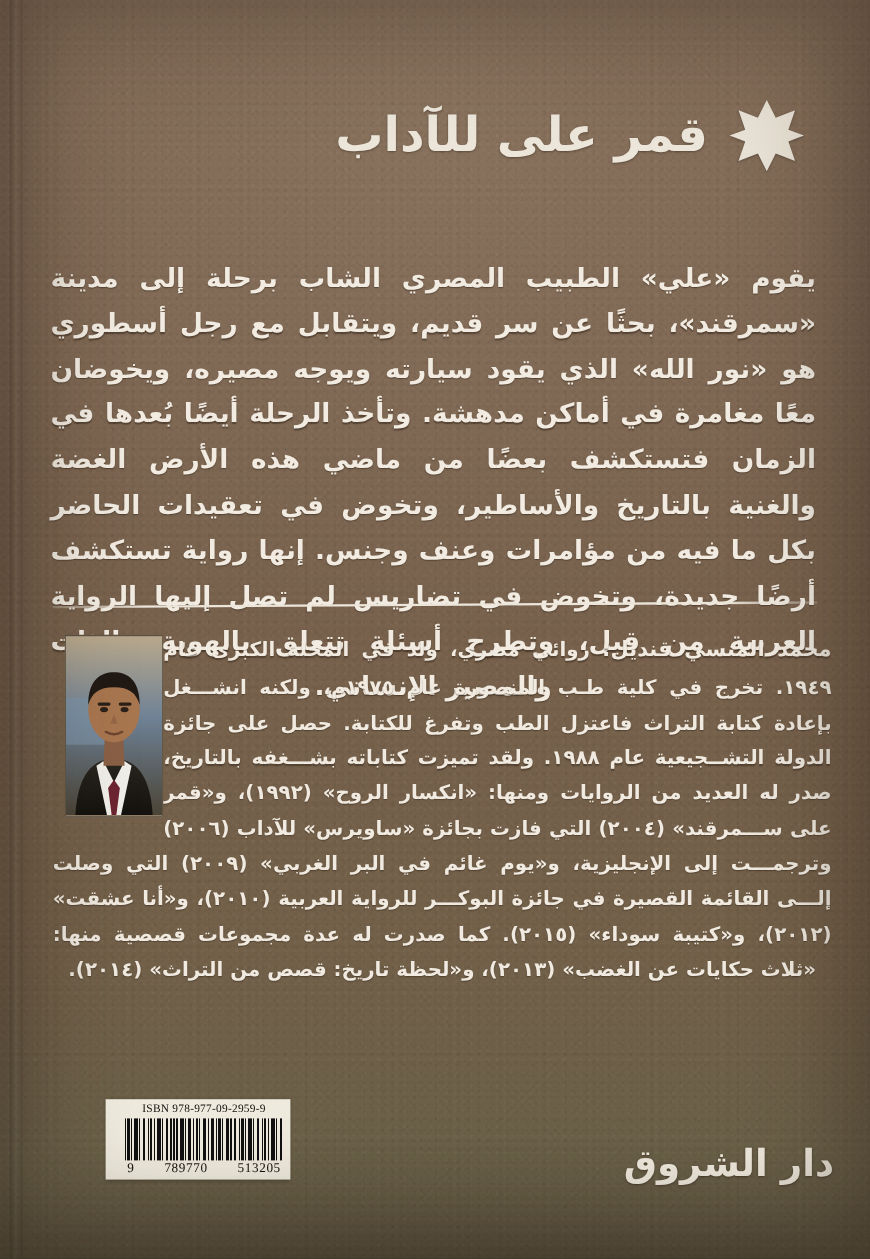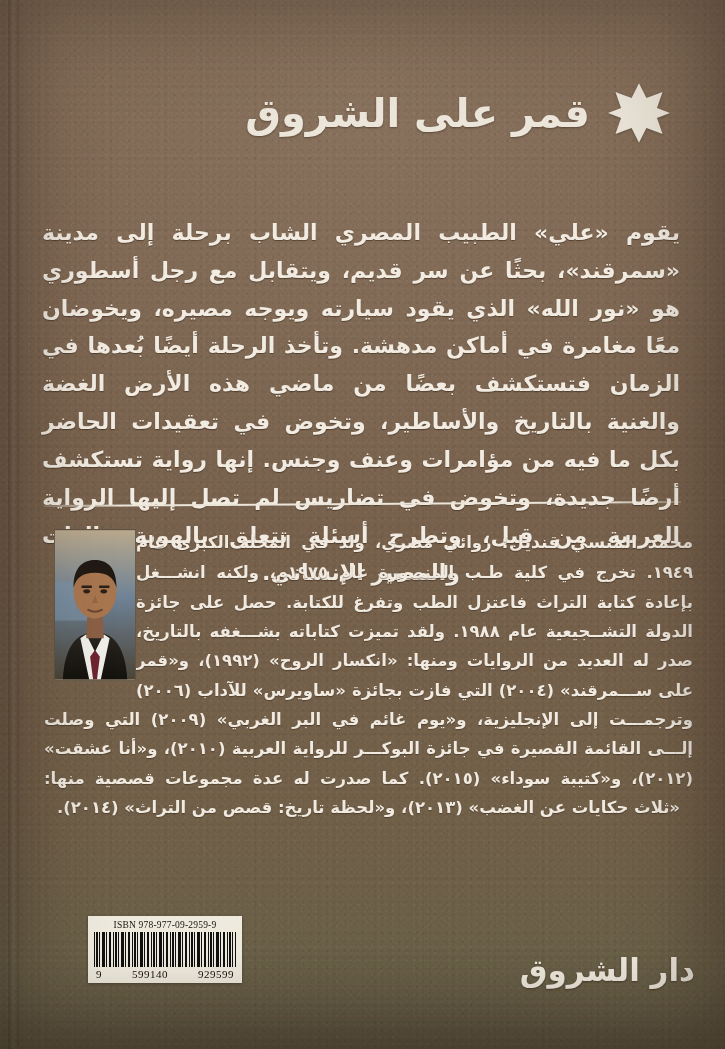--- a/index.html
+++ b/index.html
@@ -114,21 +114,21 @@
     overflow:hidden;
   }
   .photo svg{ display:block; width:100%; height:100%; }
 
   
   .barcode-box{
     position:absolute;
     left:88px; bottom:66px;
     width:154px;
     background:#efeade;
-    padding:4px 6px 3px 6px;
+    padding:4px 6px 3px 16px;
     box-shadow:0 1px 3px rgba(0,0,0,.3);
   }
   .isbn-text{
     font-family:"Liberation Serif","DejaVu Serif",serif;
     font-size:9.5px;
     color:#15120e;
     text-align:center;
     letter-spacing:.2px;
     direction:ltr;
     margin-bottom:2px;
@@ -188,21 +188,21 @@
 
   <div class="grain"></div>
   <div class="spine-fold"></div>
 
   <div class="header">
     <span class="star">
       <svg viewBox="0 0 100 100" aria-hidden="true">
         <polygon fill="currentColor" points="50,2 62,26 88,16 79,42 100,50 79,58 88,84 62,74 50,98 38,74 12,84 21,58 0,50 21,42 12,16 38,26"></polygon>
       </svg>
     </span>
-    <span class="title">قمر على الشروق</span>
+    <span class="title">قمر على للآداب</span>
   </div>
 
   <p class="blurb">يقوم «علي» الطبيب المصري الشاب برحلة إلى مدينة «سمرقند»، بحثًا عن سر قديم، ويتقابل مع رجل أسطوري هو «نور الله» الذي يقود سيارته ويوجه مصيره، ويخوضان معًا مغامرة في أماكن مدهشة. وتأخذ الرحلة أيضًا بُعدها في الزمان فتستكشف بعضًا من ماضي هذه الأرض الغضة والغنية بالتاريخ والأساطير، وتخوض في تعقيدات الحاضر بكل ما فيه من مؤامرات وعنف وجنس. إنها رواية تستكشف أرضًا جديدة، وتخوض في تضاريس لم تصل إليها الرواية العربية من قبل، وتطرح أسئلة تتعلق بالهوية والذات والمصير الإنساني.</p>
 
   <div class="divider"></div>
 
   <div class="bio">
     <span class="photo">
       <svg viewBox="0 0 82 152" aria-hidden="true">
         <defs>
@@ -242,22 +242,22 @@
       </svg>
     </span>
     <b class="lead">محمد المنسي قنديل؛</b><span> روائي مصري، ولد في المحلة الكبرى عام ١٩٤٩. تخرج في كلية طـب المنصورة عام ١٩٧٥م، ولكنه انشـــغل بإعادة كتابة التراث فاعتزل الطب وتفرغ للكتابة. حصل على جائزة الدولة التشــجيعية عام ١٩٨٨. ولقد تميزت كتاباته بشـــغفه بالتاريخ، صدر له العديد من الروايات ومنها: «انكسار الروح» (١٩٩٢)، و«قمر على ســـمرقند» (٢٠٠٤) التي فازت بجائزة «ساويرس» للآداب (٢٠٠٦) وترجمـــت إلى الإنجليزية، و«يوم غائم في البر الغربي» (٢٠٠٩) التي وصلت إلـــى القائمة القصيرة في جائزة البوكـــر للرواية العربية (٢٠١٠)، و«أنا عشقت» (٢٠١٢)، و«كتيبة سوداء» (٢٠١٥). كما صدرت له عدة مجموعات قصصية منها: «ثلاث حكايات عن الغضب» (٢٠١٣)، و«لحظة تاريخ: قصص من التراث» (٢٠١٤).</span>
   </div>
 
   <div class="barcode-box">
     <div class="isbn-text">ISBN 978-977-09-2959-9</div>
     <div class="bars"></div>
     <div class="barcode-digits">
       <span>9</span>
-      <span>599140</span>
-      <span>929599</span>
+      <span>789770</span>
+      <span>513205</span>
     </div>
   </div>
 
   <div class="publisher">
     <span class="pub-name">دار الشروق</span>
   </div>
 
   <div class="vignette"></div>
 </div>
 

